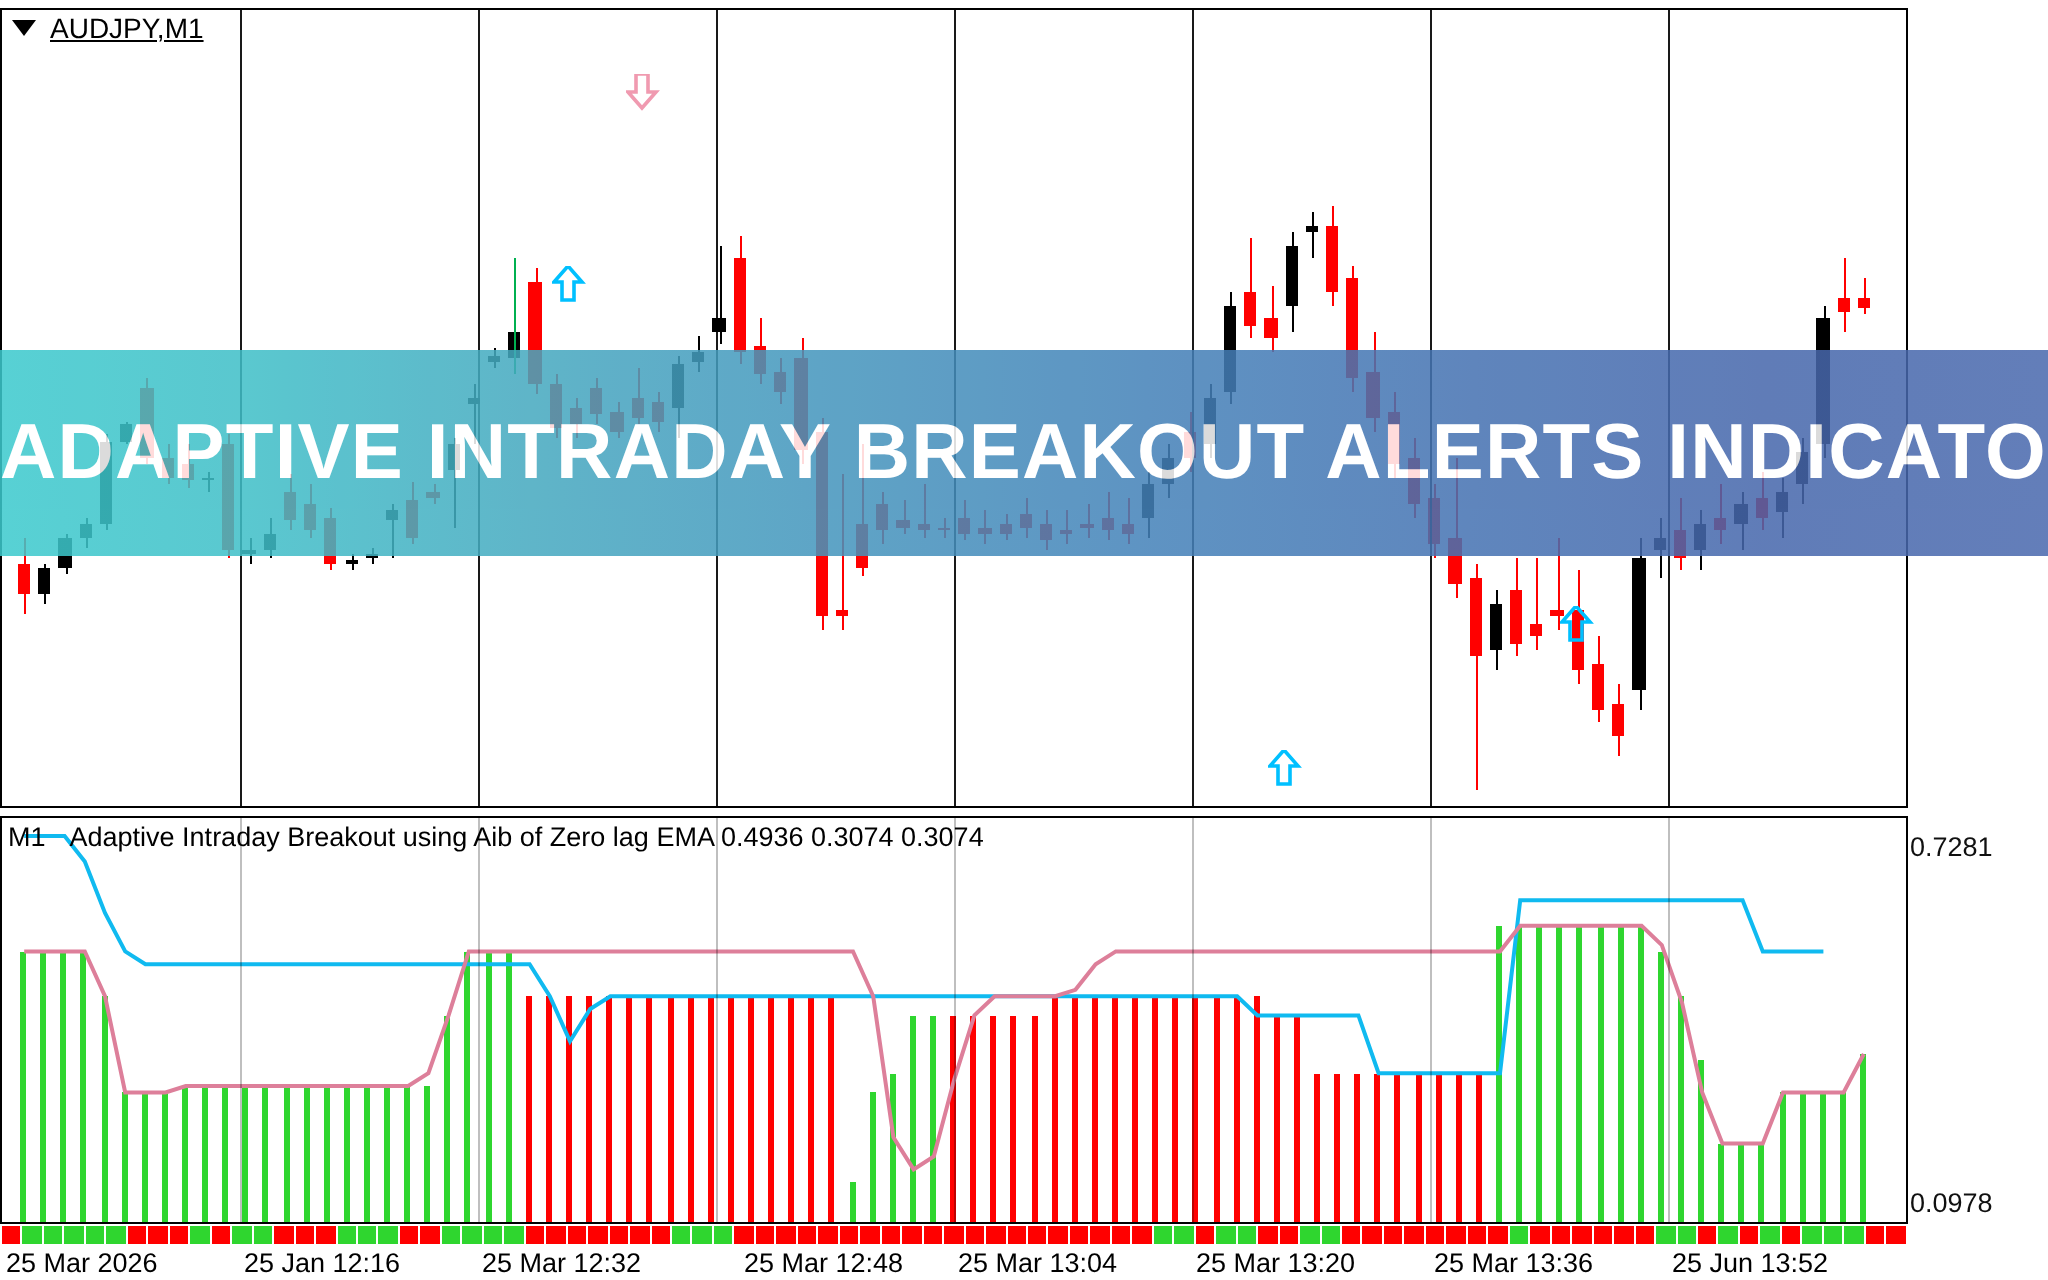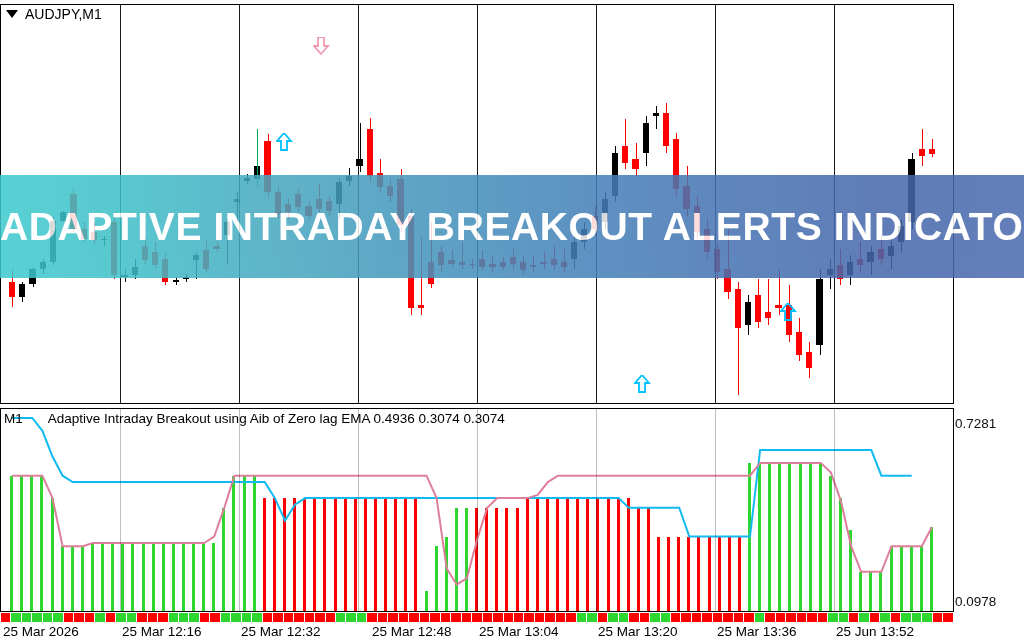--- a/index.html
+++ b/index.html
@@ -10,25 +10,25 @@
   .pane{position:absolute;background:#fff;border:1px solid #000;box-sizing:border-box;}
   #price-pane{left:0;top:4px;width:954px;height:400px;border-left:1px solid #000;border-top:1px solid #000;border-bottom:1px solid #000;border-right:1px solid #000;}
   #ind-pane{left:0;top:408px;width:954px;height:204px;}
 
   .plot{position:absolute;inset:0;overflow:hidden;}
 
   
   #chart-header{position:absolute;left:6px;top:6px;display:flex;align-items:center;gap:7px;
     font-size:14px;color:#000;white-space:nowrap;z-index:40;}
   #chart-header .tri{width:0;height:0;border-left:6px solid transparent;border-right:6px solid transparent;border-top:8px solid #000;}
-  #chart-header .sym{font-size:14px;}
+  #chart-header .sym{font-size:14px;text-decoration:underline;}
   #chart-header .ohlc{font-size:14px;letter-spacing:.2px;}
 
   
-  #ind-header{position:absolute;left:4px;top:411px;display:flex;align-items:center;gap:25px;
+  #ind-header{position:absolute;left:4px;top:411px;display:flex;align-items:center;gap:12px;
     font-size:13.5px;color:#000;white-space:nowrap;z-index:40;}
   #ind-header .tf{font-size:13.5px;}
 
   
   #price-scale,#ind-scale{position:absolute;left:955px;width:69px;font-size:13.5px;color:#101010;}
   #price-scale{top:4px;height:400px;}
   #ind-scale{top:408px;height:204px;}
   .ptick{position:absolute;left:0;white-space:nowrap;}
   .ptick .dash{display:inline-block;width:5px;border-top:1px solid #000;vertical-align:middle;margin-right:3px;}
   .ptick.cur{background:#000;color:#fff;padding:1px 3px 1px 4px;font-weight:400;}
@@ -665,21 +665,21 @@
         <i style="background:#ff0000;margin-right:1px"></i>
         <i style="background:#2fd62f;margin-right:1px"></i>
         <i style="background:#ff0000;margin-right:1px"></i>
         <i style="background:#2fd62f;margin-right:1px"></i>
         <i style="background:#2fd62f;margin-right:1px"></i>
         <i style="background:#2fd62f;margin-right:1px"></i>
         <i style="background:#ff0000;margin-right:1px"></i>
         <i style="background:#ff0000;margin-right:1px"></i>
       </div>
   <div class="tlabel" style="left:3px">25 Mar 2026</div>
-      <div class="tlabel" style="left:122px">25 Mar 12:16</div>
+      <div class="tlabel" style="left:122px">25 Jan 12:16</div>
       <div class="tlabel" style="left:241px">25 Mar 12:32</div>
       <div class="tlabel" style="left:372px">25 Mar 12:48</div>
       <div class="tlabel" style="left:479px">25 Mar 13:04</div>
       <div class="tlabel" style="left:598px">25 Mar 13:20</div>
       <div class="tlabel" style="left:717px">25 Mar 13:36</div>
       <div class="tlabel" style="left:836px">25 Jun 13:52</div>
     </div>
 
   <div id="banner">
     <div id="banner-text">ADAPTIVE INTRADAY BREAKOUT ALERTS INDICATOR</div>

